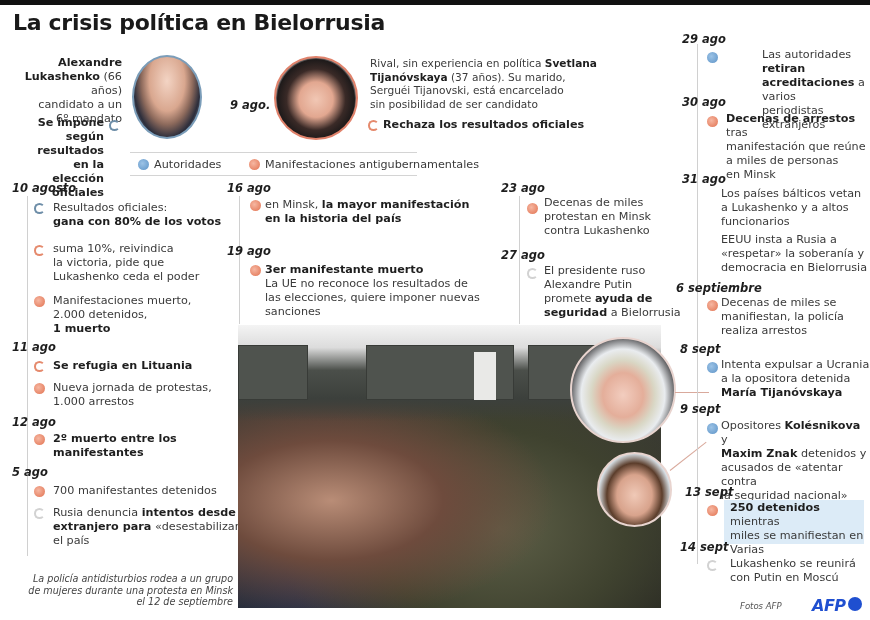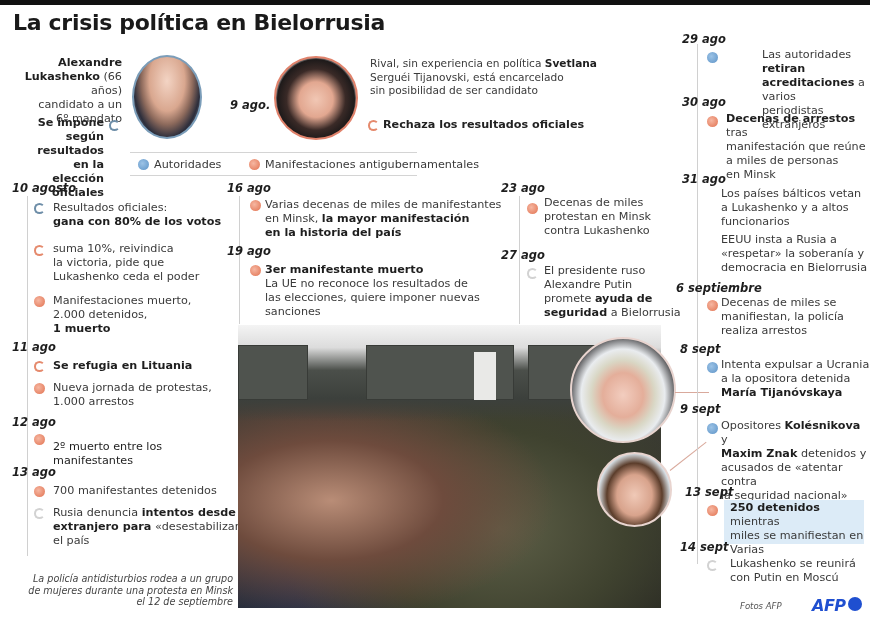--- a/index.html
+++ b/index.html
@@ -66,20 +66,21 @@
   <div>oficiales</div>
 </div>
 <span class="ico crescent-blue" style="left:109px; top:120px;"></span>
 <div class="portrait luk"></div>
 
 <div class="abs date" style="left:230px; top:98px;">9 ago.</div>
 <div class="portrait tij"></div>
 
 <div class="abs txt" style="left:370px; top:57px; width:300px; font-size:10.6px; line-height:13.5px;">
   <div><span>Rival, sin experiencia en política </span><b>Svetlana</b></div>
+  <div><b>Tijanóvskaya</b><span> (37 años). Su marido,</span></div>
   <div>Serguéi Tijanovski, está encarcelado</div>
   <div>sin posibilidad de ser candidato</div>
 </div>
 <span class="ico crescent-red" style="left:368px; top:120px;"></span>
 <div class="abs txt" style="left:383px; top:118px; font-weight:bold; color:#222;">Rechaza los resultados oficiales</div>
 
 <div class="legend-box"></div>
 <span class="ico full-blue" style="left:138px; top:159px;"></span>
 <div class="abs txt" style="left:154px; top:158px;">Autoridades</div>
 <span class="ico full-red" style="left:249px; top:159px;"></span>
@@ -109,46 +110,45 @@
 <span class="ico crescent-red" style="left:34px; top:361px;"></span>
 <div class="abs txt" style="left:53px; top:359px;"><b>Se refugia en Lituania</b></div>
 <span class="ico full-red" style="left:34px; top:383px;"></span>
 <div class="abs txt" style="left:53px; top:381px;">
   <div>Nueva jornada de protestas,</div>
   <div>1.000 arrestos</div>
 </div>
 
 <div class="abs date" style="left:12px; top:415px;">12 ago</div>
 <span class="ico full-red" style="left:34px; top:434px;"></span>
-<div class="abs txt" style="left:53px; top:432px; font-weight:normal; color:#1e1e1e;margin-top:8px;">
+<div class="abs txt" style="left:53px; top:432px; font-weight:bold; color:#1e1e1e;">
   <div>2º muerto entre los</div>
   <div>manifestantes</div>
 </div>
 
-<div class="abs date" style="left:12px; top:465px;">13 ago</div>
+<div class="abs date" style="left:12px; top:465px;">5 ago</div>
 <span class="ico full-red" style="left:34px; top:486px;"></span>
 <div class="abs txt" style="left:53px; top:484px;">700 manifestantes detenidos</div>
 <span class="ico crescent-grey" style="left:34px; top:508px;"></span>
 <div class="abs txt" style="left:53px; top:506px;">
   <div>Rusia denuncia <b>intentos desde el</b></div>
   <div><b>extranjero para</b> «desestabilizar»</div>
   <div>el país</div>
 </div>
 
 <div class="caption">
   <div>La policía antidisturbios rodea a un grupo</div>
   <div>de mujeres durante una protesta en Minsk</div>
   <div>el 12 de septiembre</div>
 </div>
 
 <div class="vline" style="left:239px; top:196px; height:128px;"></div>
 <div class="abs date" style="left:227px; top:181px;">16 ago</div>
 <span class="ico full-red" style="left:250px; top:200px;"></span>
 <div class="abs txt" style="left:265px; top:198px;">
-  <div>Varias decenas de miles de manifestantes</div>
   <div>en Minsk, <b>la mayor manifestación</b></div>
   <div><b>en la historia del país</b></div>
 </div>
 <div class="abs date" style="left:227px; top:244px;">19 ago</div>
 <span class="ico full-red" style="left:250px; top:265px;"></span>
 <div class="abs txt" style="left:265px; top:263px;">
   <div><b>3er manifestante muerto</b></div>
   <div>La UE no reconoce los resultados de</div>
   <div>las elecciones, quiere imponer nuevas</div>
   <div>sanciones</div>

